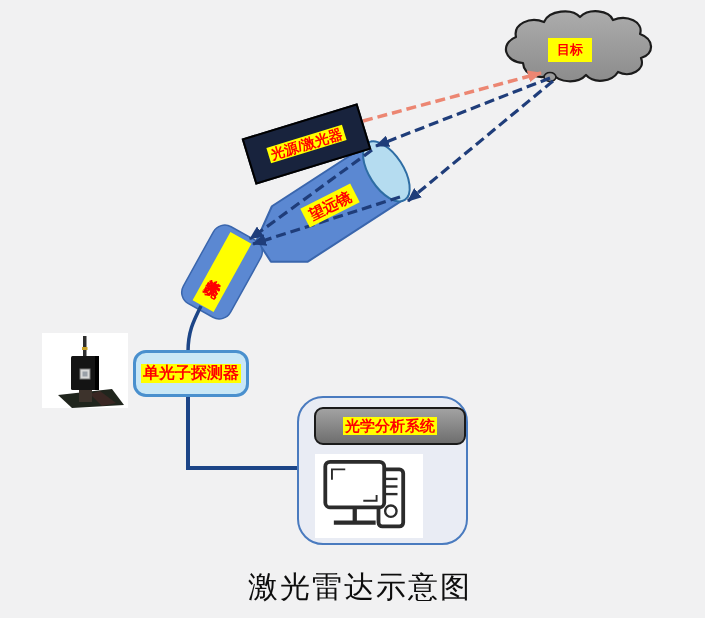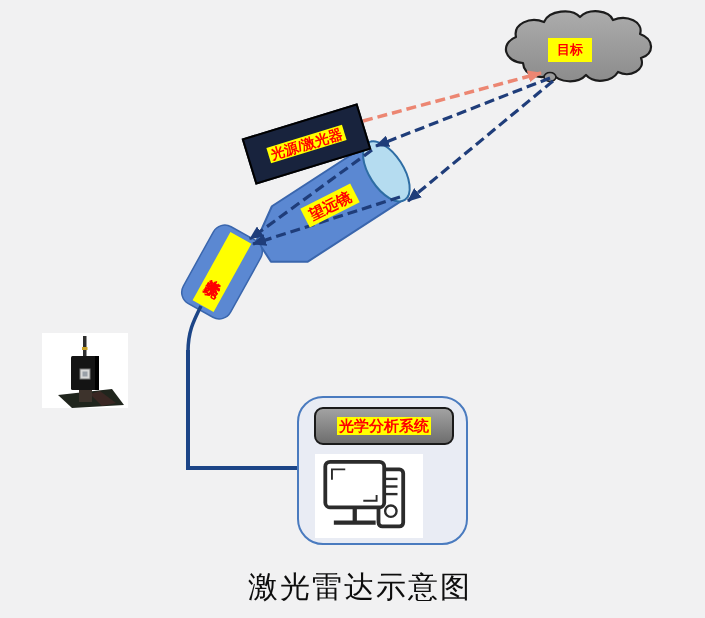--- a/index.html
+++ b/index.html
@@ -41,21 +41,21 @@
     box-sizing:border-box;display:flex;align-items:center;justify-content:center;
   }
   .detector-box .tag{font-size:16px;padding:1px 2px;}
   
   .analysis-box{
     left:297px;top:396px;width:171px;height:149px;
     background:#e9ecf4;border:2px solid #4a7bbf;border-radius:26px;
     box-sizing:border-box;
   }
   .analysis-header{
-    position:absolute;left:15px;top:9px;width:140px;height:38px;
+    position:absolute;left:15px;top:9px;width:152px;height:38px;
     background:linear-gradient(#a2a2a2,#6e6e6e);
     border:2px solid #1a1a1a;border-radius:9px;box-sizing:border-box;
     display:flex;align-items:center;justify-content:center;
   }
   .analysis-header .tag{font-size:15px;padding:1px 2px;}
   .icon-well{
     position:absolute;left:16px;top:56px;width:108px;height:84px;background:#ffffff;
     display:flex;align-items:center;justify-content:center;
   }
   
@@ -136,20 +136,23 @@
       <rect x="37" y="56" width="13" height="13" fill="#3d332c"></rect>
       <rect x="41" y="3" width="3.5" height="22" fill="#2e2e2e"></rect>
       <rect x="40" y="14" width="5.5" height="3" fill="#c9a227"></rect>
       <rect x="29" y="23" width="28" height="34" rx="1.5" fill="#141414"></rect>
       <rect x="53" y="23" width="4" height="34" fill="#000000"></rect>
       <rect x="38" y="36" width="10" height="10" fill="#d8d8d8" stroke="#777777" stroke-width="1"></rect>
       <rect x="40.5" y="38.5" width="5" height="5" fill="#9aa0a8"></rect>
     </svg>
   </div>
 
+  <div class="node detector-box">
+    <span class="tag">单光子探测器</span>
+  </div>
 
   <div class="node analysis-box">
     <div class="analysis-header">
       <span class="tag">光学分析系统</span>
     </div>
     <div class="icon-well">
       <svg width="96" height="76" viewBox="0 0 100 80">
         <rect x="60" y="12" width="26" height="60" rx="4" fill="#ffffff" stroke="#2b2b2b" stroke-width="4"></rect>
         <line x1="66" y1="22" x2="80" y2="22" stroke="#2b2b2b" stroke-width="2.5"></line>
         <line x1="66" y1="30" x2="80" y2="30" stroke="#2b2b2b" stroke-width="2.5"></line>

